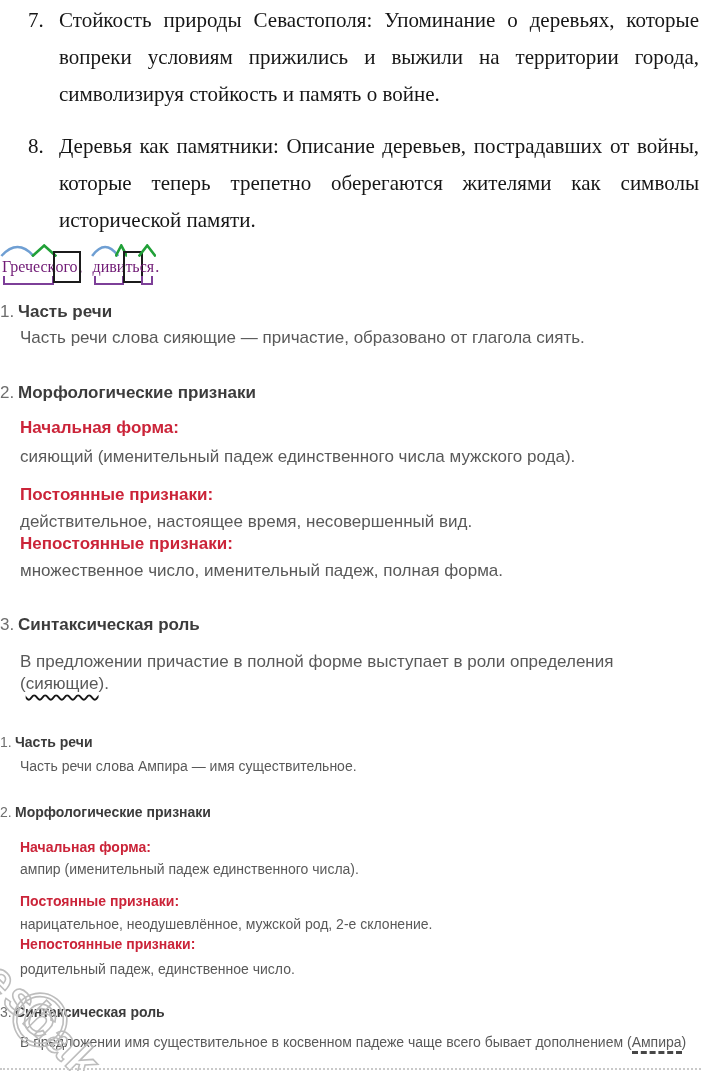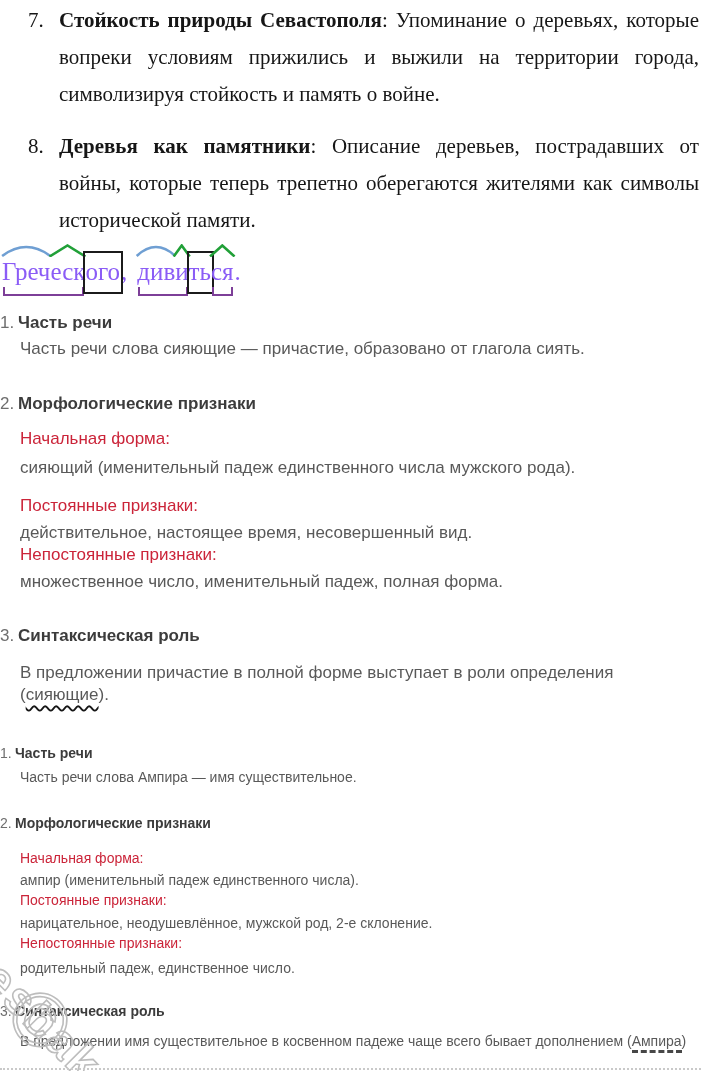--- a/index.html
+++ b/index.html
@@ -6,25 +6,25 @@
   .page{position:relative;width:701px;height:1071px;background:#fff;overflow:hidden;
         font-family:"Liberation Sans",sans-serif;}
 
   
   .toplist{padding-top:2px;}
   .titem{display:flex;margin:0 2px 0 28px;font-family:"Liberation Serif",serif;
          font-size:21px;line-height:37px;color:#161616;}
   .titem + .titem{margin-top:15px;}
   .tnum{flex:0 0 31px;}
   .tbody{flex:1;margin:0;text-align:justify;}
-  .tbody b{font-weight:bold;}
+  .tbody b{font-weight:normal;}
 
   
   .morpheme{margin:3px 0 0 2px;padding:16px 0 15px;font-family:"Liberation Serif",serif;
-            font-size:25px;line-height:1.15;color:#8b5cf6;white-space:nowrap;}
+            font-size:16px;line-height:1.15;color:#701a75;white-space:nowrap;}
   .mword{display:inline-block;}
   .stemgrp{position:relative;display:inline-block;}
   .stemgrp::after{content:"";position:absolute;left:1px;right:1px;bottom:-9px;height:7px;
                   border:2px solid #7d3f98;border-top:none;}
   .part{position:relative;display:inline-block;}
   .part.boxed::after{content:"";position:absolute;left:-2px;right:-3px;top:-7px;bottom:-7px;
                      border:2px solid #1b1b1b;}
   .mk{position:absolute;left:-2px;top:-14px;width:calc(100% + 4px);height:13px;}
   .mk path{fill:none;stroke-width:7;vector-effect:non-scaling-stroke;stroke-width:2.6px;}
   .mk.arc path{stroke:#6f9fd3;}
@@ -33,21 +33,21 @@
   .wgap{display:inline-block;width:10px;}
 
   
   .analysis{color:#595959;}
   .a1{font-size:17px;line-height:22px;margin-top:10px;}
   .a2{font-size:14px;line-height:18px;margin-top:38px;}
   .shead{display:flex;color:#3c3c3c;font-weight:bold;}
   .snum{font-weight:400;color:#6e6e6e;flex:0 0 18px;}
   .a2 .snum{flex:0 0 15px;}
   .sbody{margin:0 0 0 20px;}
-  .rhead{margin-left:20px;color:#cb2439;font-weight:normal;}
+  .rhead{margin-left:20px;color:#cb2439;font-weight:bold;}
   .wavy{text-decoration-line:underline;text-decoration-style:wavy;
         text-decoration-color:#161616;text-decoration-thickness:2px;text-underline-offset:5px;}
   .dashed{border-bottom:3px dashed #474747;padding-bottom:1px;}
 
   
   .wm-text{position:absolute;left:-4px;top:936px;transform:rotate(45deg);transform-origin:0 0;
            font-size:46px;font-weight:bold;letter-spacing:3px;color:transparent;
            -webkit-text-stroke:1.6px #bdbdbd;pointer-events:none;}
   .wm-copy{position:absolute;left:12px;top:982px;font-size:76px;line-height:1;
            color:transparent;-webkit-text-stroke:1.6px #bdbdbd;transform:rotate(40deg);
@@ -115,21 +115,21 @@
       <span class="snum">1.</span>
       <b>Часть речи</b>
     </div>
     <p class="sbody" style="margin-bottom:28px">Часть речи слова Ампира — имя существительное.</p>
 
     <div class="shead" style="margin-bottom:17px">
       <span class="snum">2.</span>
       <b>Морфологические признаки</b>
     </div>
     <div class="rhead" style="margin-bottom:4px">Начальная форма:</div>
-    <p class="sbody" style="margin-bottom:2px">ампир (именительный падеж единственного числа).</p>
+    <p class="sbody" style="margin-bottom:14px">ампир (именительный падеж единственного числа).</p>
     <div class="rhead" style="margin-bottom:5px">Постоянные признаки:</div>
     <p class="sbody" style="margin-bottom:2px">нарицательное, неодушевлённое, мужской род, 2-е склонение.</p>
     <div class="rhead" style="margin-bottom:7px">Непостоянные признаки:</div>
     <p class="sbody" style="margin-bottom:25px">родительный падеж, единственное число.</p>
 
     <div class="shead" style="margin-bottom:12px">
       <span class="snum">3.</span>
       <b>Синтаксическая роль</b>
     </div>
     <p class="sbody"><span>В предложении имя существительное в косвенном падеже чаще всего бывает дополнением (</span><span class="dashed">Ампира</span><span>)</span></p>

